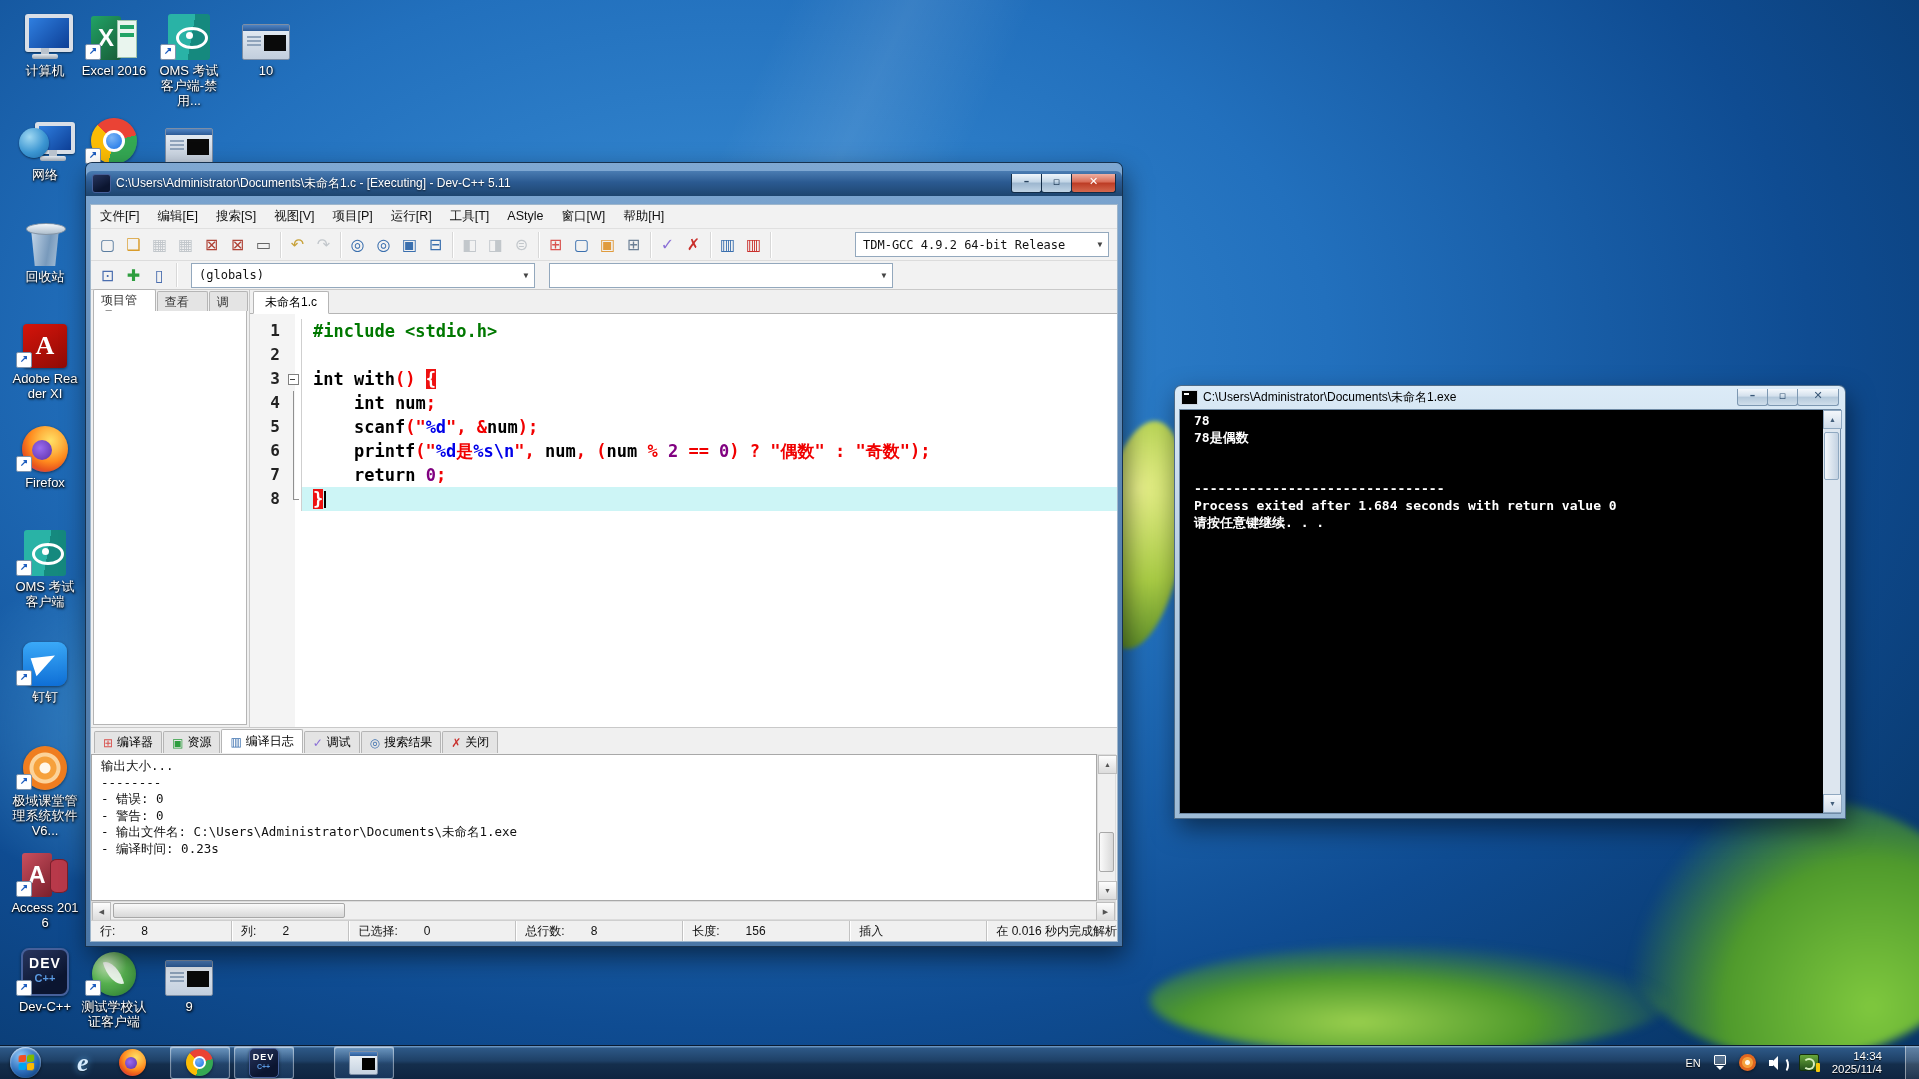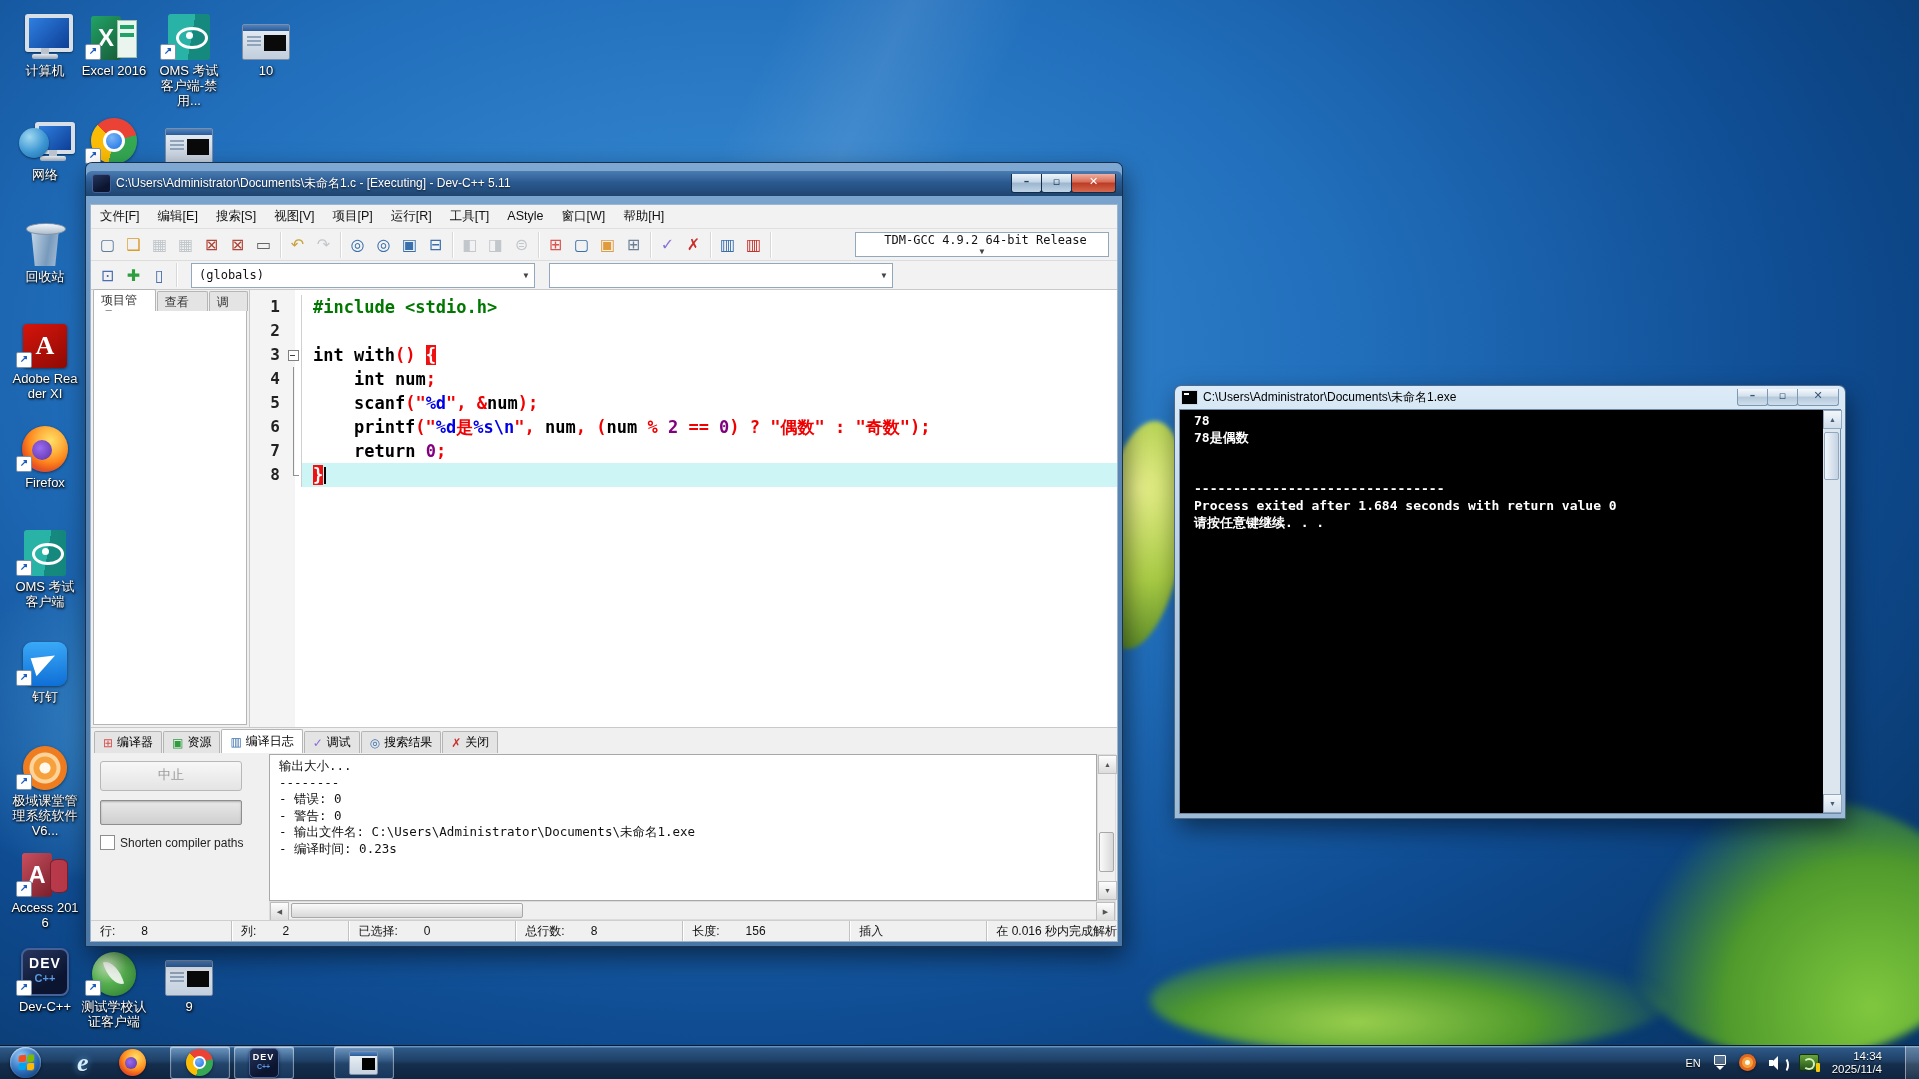--- a/index.html
+++ b/index.html
@@ -126,21 +126,21 @@
   #menubar{height:23px;display:flex;align-items:center;background:#f2f2f2;border-bottom:1px solid #e0e0e0;font-size:12.5px;color:#111;}
   .menu-item{padding:0 9px;line-height:23px;}
   #toolbar1{height:31px;display:flex;align-items:center;background:#f2f2f2;border-bottom:1px solid #dcdcdc;}
   .tgroup{display:flex;align-items:center;gap:1px;padding:0 4px;height:26px;border-right:1px solid #d8d8d8;box-shadow:1px 0 0 #fff;}
   .ticon{width:25px;height:25px;text-align:center;font:16px/25px "DejaVu Sans",sans-serif;border-radius:3px;}
   .ticon.dis{opacity:.45;}
   .combo{height:23px;background:#fff;border:1px solid #93a8bd;display:flex;align-items:center;
          font:12px "DejaVu Sans Mono",monospace;color:#111;}
   .combo .cv{flex:1;padding-left:7px;white-space:nowrap;overflow:hidden;}
   .combo .ca{width:16px;text-align:center;font-size:8px;color:#444;}
-  #compilerbox{width:252px;margin-left:auto;margin-right:8px;flex-direction:column;}
+  #compilerbox{width:252px;margin-left:auto;margin-right:8px;}
   #toolbar2{height:28px;display:flex;align-items:center;background:#f2f2f2;border-bottom:1px solid #c9c9c9;}
   #toolbar2 .tgroup{height:24px;}
   #globalsbox{width:342px;margin-left:14px;}
   #membersbox{width:342px;margin-left:14px;}
 
   #mainrow{flex:1;display:flex;min-height:0;}
   #leftpanel{width:158px;display:flex;flex-direction:column;border-right:1px solid #c9c9c9;}
   .ltabs{height:21px;display:flex;align-items:flex-end;padding-left:2px;background:#f0f0f0;}
   .ltab{font-size:12px;padding:2px 7px 1px;border:1px solid #b5b5b5;border-bottom:none;border-radius:2px 2px 0 0;
         background:#e4e4e4;color:#333;margin-right:1px;height:16px;line-height:16px;}
@@ -521,20 +521,23 @@
     <div id="mainrow">
       <div id="leftpanel">
         <div class="ltabs" id="ltabs">
             <span class="ltab active">项目管理</span>
             <span class="ltab">查看类</span>
             <span class="ltab">调试</span>
           </div>
         <div class="lbody"></div>
       </div>
       <div id="editorcol">
+        <div class="etabs">
+          <span class="etab">未命名1.c</span>
+        </div>
         <div id="editor">
             <div class="cl">
               <span class="ln">1</span>
               <span class="fm"></span>
               <span class="ct"><span class="tk-dir">#include &lt;stdio.h&gt;</span></span>
             </div>
             <div class="cl">
               <span class="ln">2</span>
               <span class="fm"></span>
               <span class="ct"></span>
@@ -593,28 +596,20 @@
           <span class="btab">
             <span class="bg1" style="color: rgb(58, 111, 174);">◎</span>
             <span>搜索结果</span>
           </span>
           <span class="btab">
             <span class="bg1" style="color: rgb(201, 48, 44);">✗</span>
             <span>关闭</span>
           </span>
         </div>
       <div id="bcontent">
-        <div id="bleft">
-          <div id="abortbtn">中止</div>
-          <div id="progressbar"></div>
-          <div class="chkrow">
-            <span class="chkbox"></span>
-            <span class="chklabel">Shorten compiler paths</span>
-          </div>
-        </div>
         <div id="logwrap">
           <div id="logrow">
             <div id="logarea">
                 <div>输出大小...</div>
                 <div>--------</div>
                 <div>- 错误: 0</div>
                 <div>- 警告: 0</div>
                 <div>- 输出文件名: C:\Users\Administrator\Documents\未命名1.exe</div>
                 <div>- 编译时间: 0.23s</div>
               </div>

